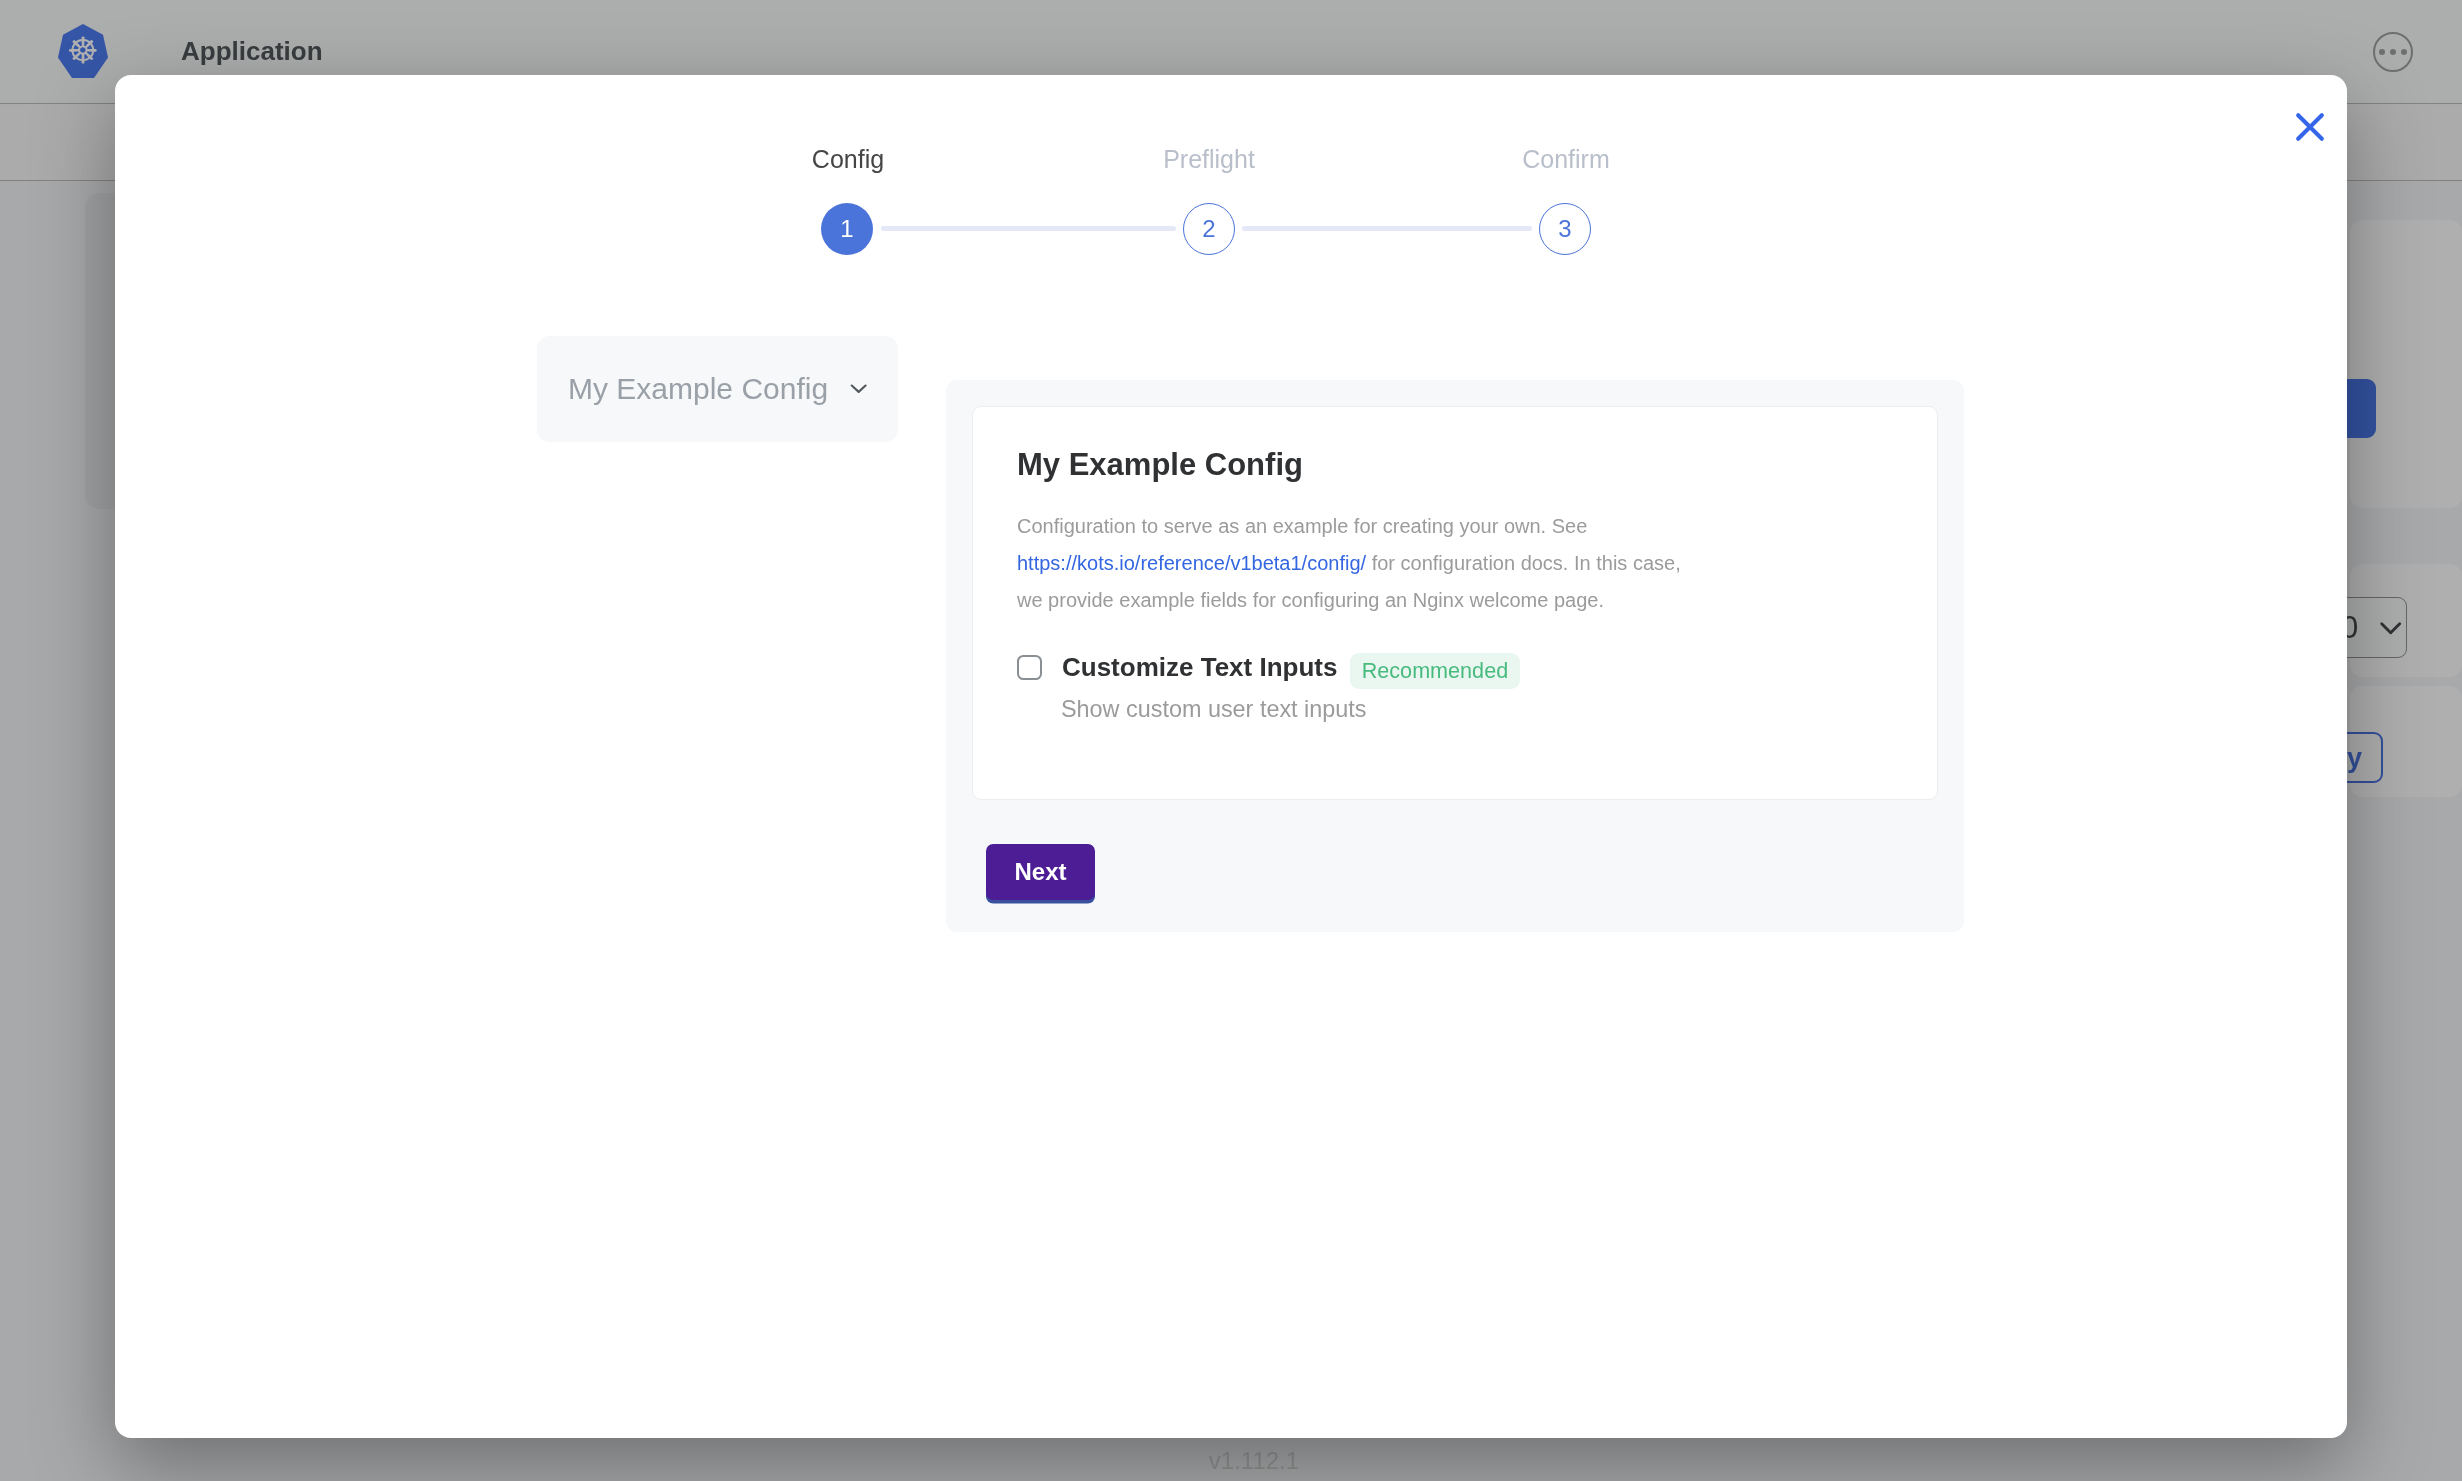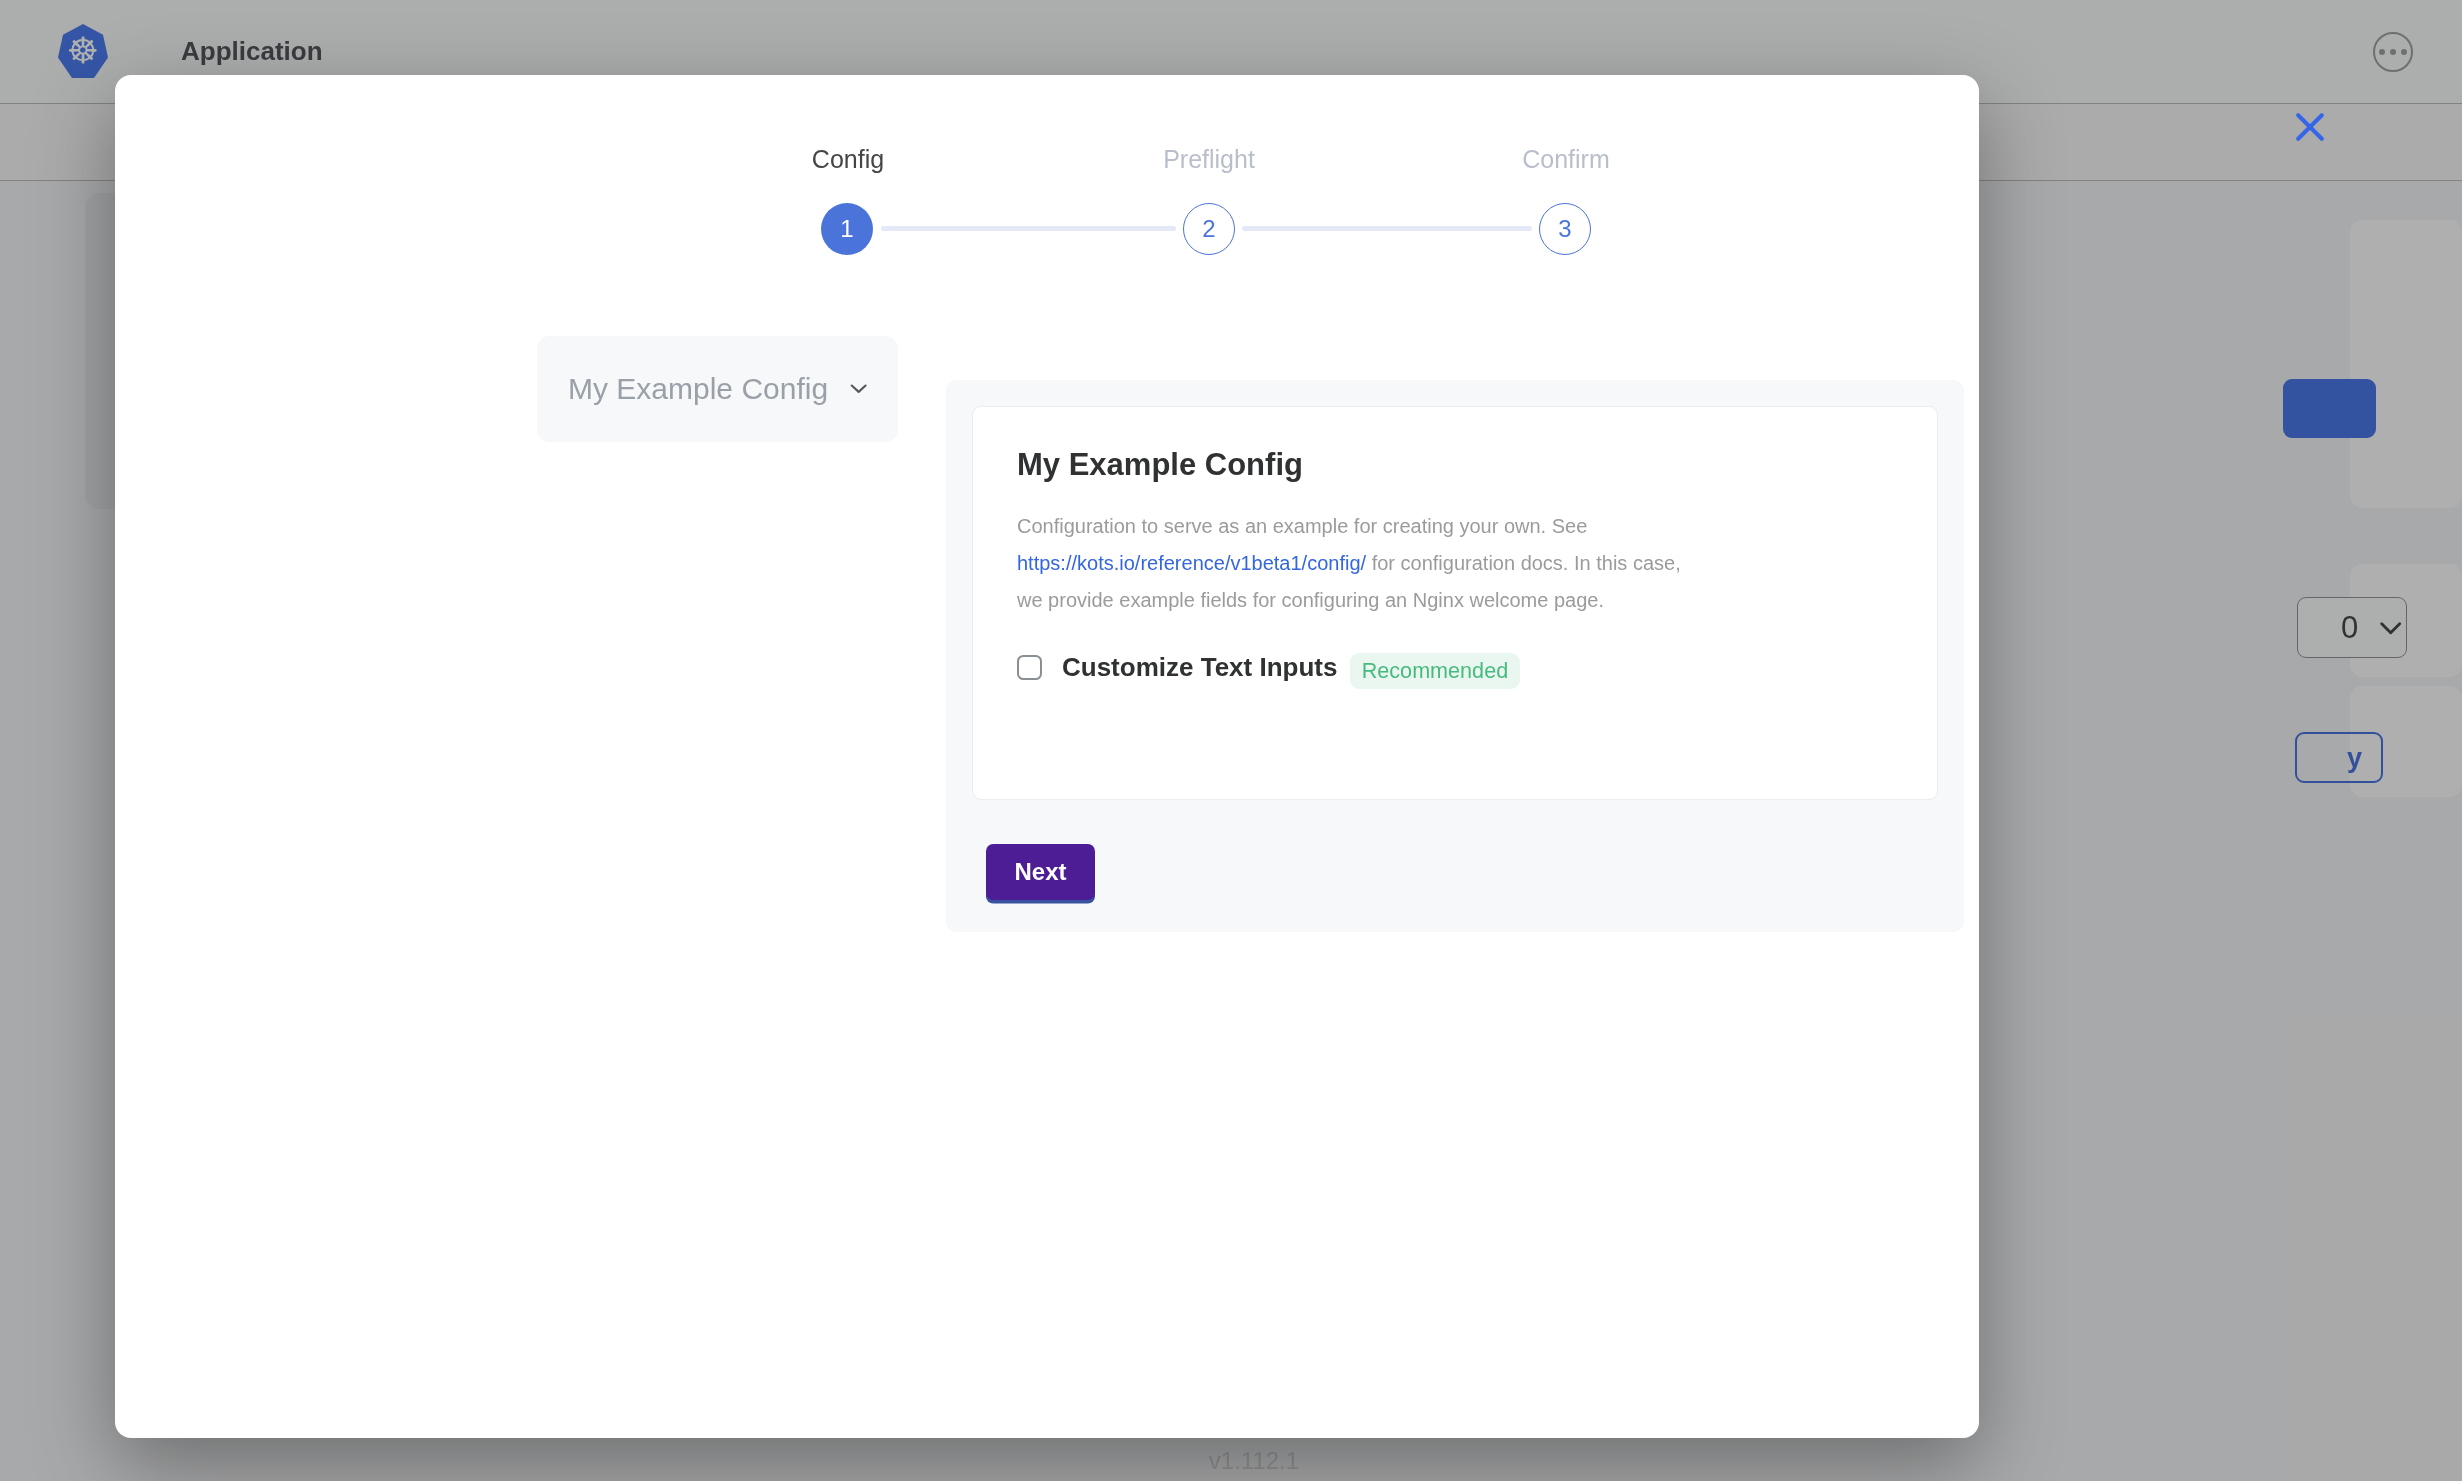--- a/index.html
+++ b/index.html
@@ -40,21 +40,21 @@
   .frag-select svg{position:absolute;left:81px;top:23.4px;}
   .frag-btn-outline{
     position:absolute;left:2295px;top:732px;width:88px;height:51px;border:2.7px solid #4a74e0;border-radius:9px;box-sizing:border-box;
   }
   .frag-btn-outline .txt{position:absolute;left:50px;top:9px;font-size:27px;font-weight:700;color:#4a74e0;}
   .version{position:absolute;left:1164px;top:1447px;width:180px;text-align:center;font-size:24px;color:#d2d2d2;}
   
   .overlay{position:absolute;inset:0;background:rgba(0,0,0,0.305);z-index:2;}
   
   .modal{
-    position:absolute;left:115px;top:75px;width:1864px;height:1363px;background:#ffffff;border-radius:16px;
+    position:absolute;left:115px;top:75px;width:2232px;height:1363px;background:#ffffff;border-radius:16px;
     box-shadow:0 27px 81px rgba(0,0,0,0.35);z-index:3;
   }
   .close-x{position:absolute;left:2175px;top:32px;width:40px;height:40px;cursor:pointer;}
   
   .step-label{position:absolute;top:70px;width:270px;text-align:center;font-size:25px;color:#b9bfca;}
   .step-label.active{color:#454545;}
   .lbl-1{left:598px;}
   .lbl-2{left:959px;}
   .lbl-3{left:1316px;}
   .step-circle{
@@ -175,20 +175,21 @@
         <h2>My Example Config</h2>
         <p><span>Configuration to serve as an example for creating your own. See</span><br>
         <a>https://kots.io/reference/v1beta1/config/</a><span> for configuration docs. In this case,</span><br>
         <span>we provide example fields for configuring an Nginx welcome page.</span></p>
 
         <div class="cb-row">
           <span class="cb-box"></span>
           <span class="cb-label">Customize Text Inputs</span>
           <span class="badge">Recommended</span>
         </div>
+        <div class="cb-help">Show custom user text inputs</div>
       </div>
 
       <button class="next-btn">Next</button>
     </div>
 
   </div>
 </div>
 
 
 </body></html>

